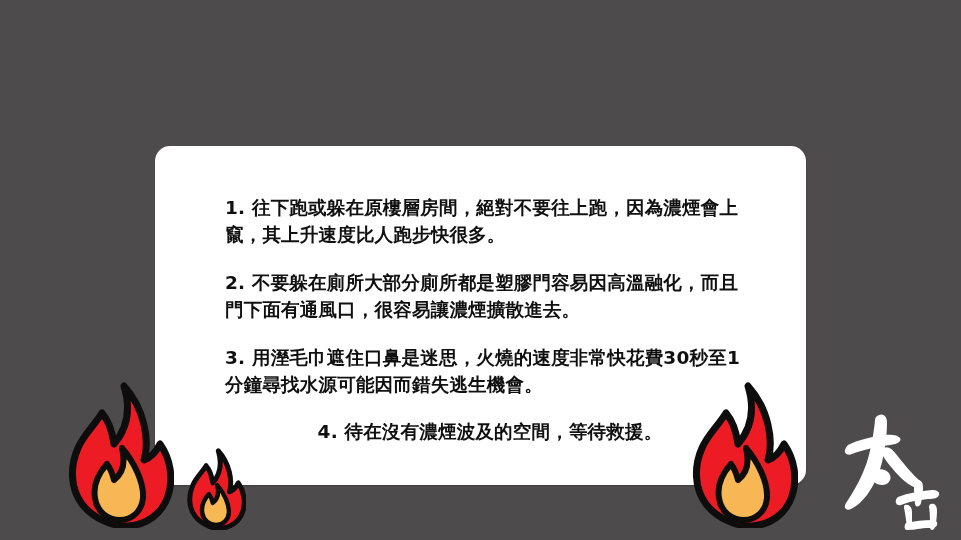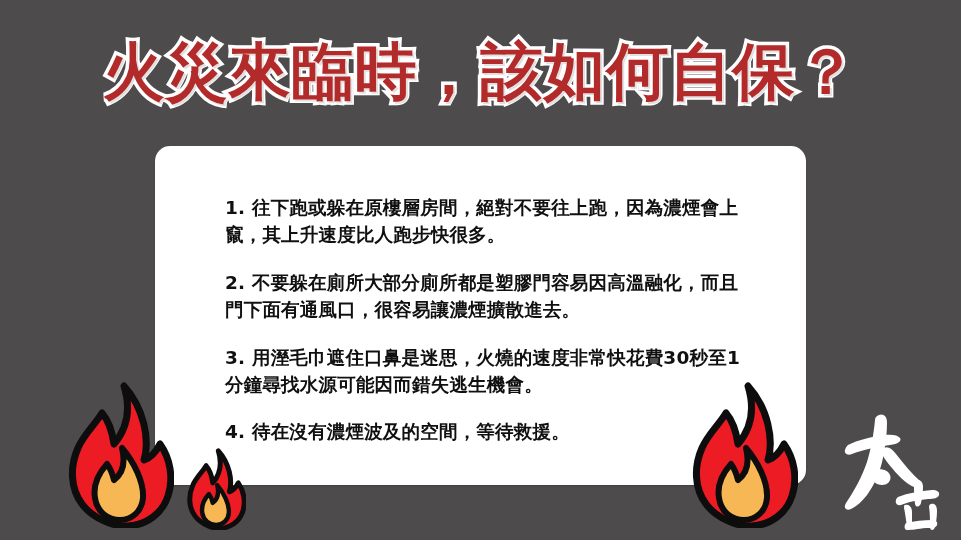--- a/index.html
+++ b/index.html
@@ -73,21 +73,21 @@
   .tip {
     font-family: "DejaVu Sans", "Liberation Sans", sans-serif;
     font-size: 18.5px;
     font-weight: 700;
     line-height: 1.48;
     color: #101010;
     margin: 0 0 20px 0;
     letter-spacing: 0.2px;
     text-align: left;
   }
-  .tip:last-child { margin-bottom: 0; }
+  .tip:last-child { margin-bottom: 0; text-align: center; }
 
   
   .flame {
     position: absolute;
   }
   #flame-left   { left: 62px;  top: 382px; width: 112px; height: 146px; }
   #flame-small  { left: 184px; top: 448px; width: 62px;  height: 82px;  }
   #flame-right  { left: 686px; top: 382px; width: 112px; height: 146px; }
 
   
@@ -97,23 +97,20 @@
     top: 404px;
     width: 108px;
     height: 126px;
   }
 </style>
 </head>
 <body>
 
 <div id="slide">
 
-  <div id="title-wrap">
-    <div id="title-text">火災來臨時，該如何自保？</div>
-  </div>
 
   <div id="card">
     <ul id="tips-list">
       <li class="tip">1. 往下跑或躲在原樓層房間，絕對不要往上跑，因為濃煙會上竄，其上升速度比人跑步快很多。</li>
       <li class="tip">2. 不要躲在廁所大部分廁所都是塑膠門容易因高溫融化，而且門下面有通風口，很容易讓濃煙擴散進去。</li>
       <li class="tip">3. 用溼毛巾遮住口鼻是迷思，火燒的速度非常快花費30秒至1分鐘尋找水源可能因而錯失逃生機會。</li>
       <li class="tip">4. 待在沒有濃煙波及的空間，等待救援。</li>
     </ul>
   </div>
 

